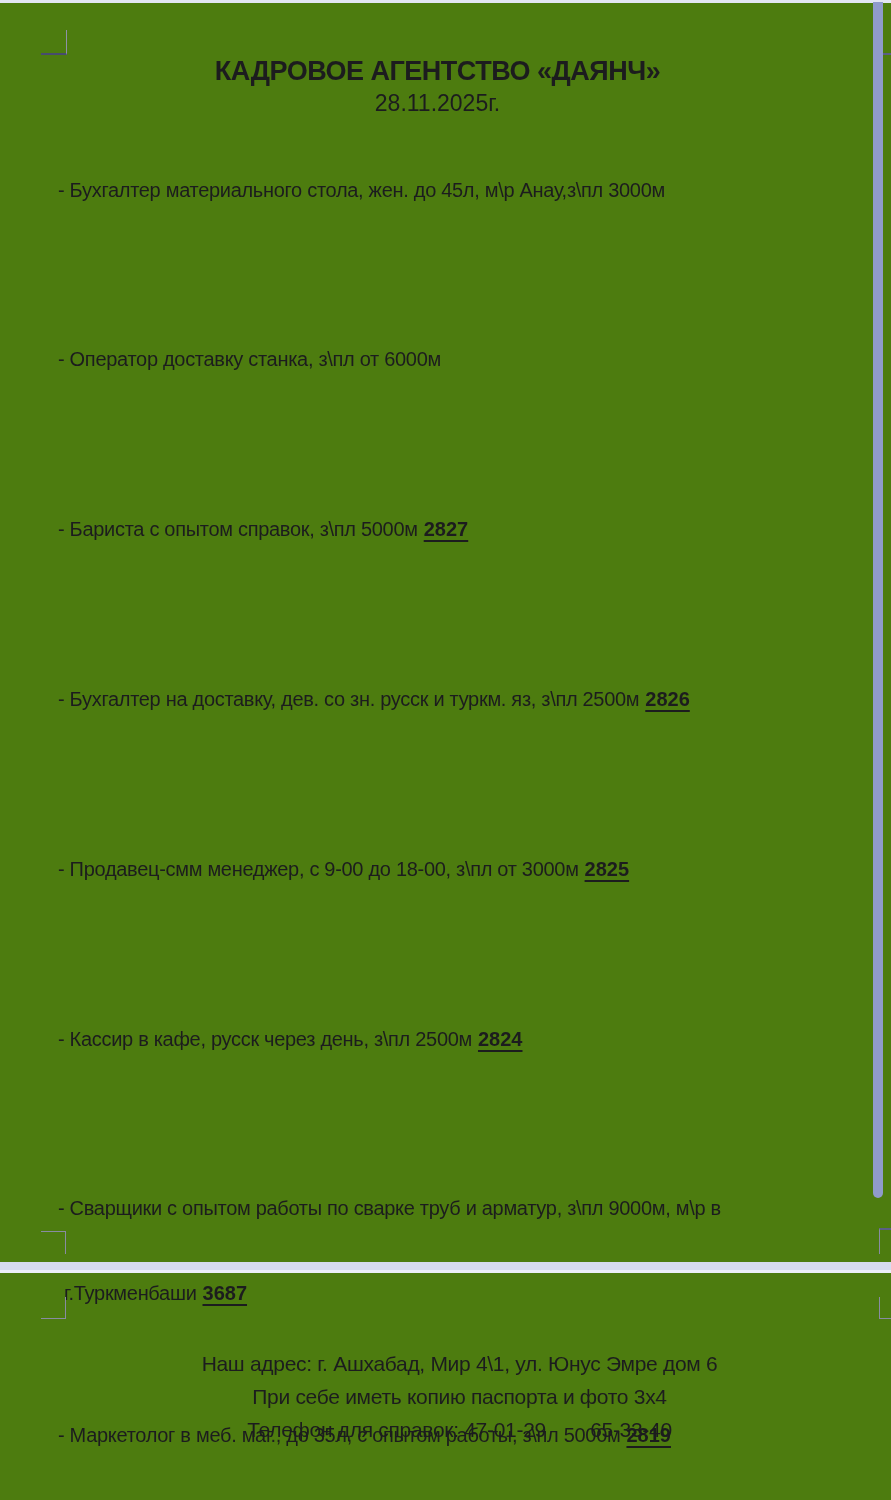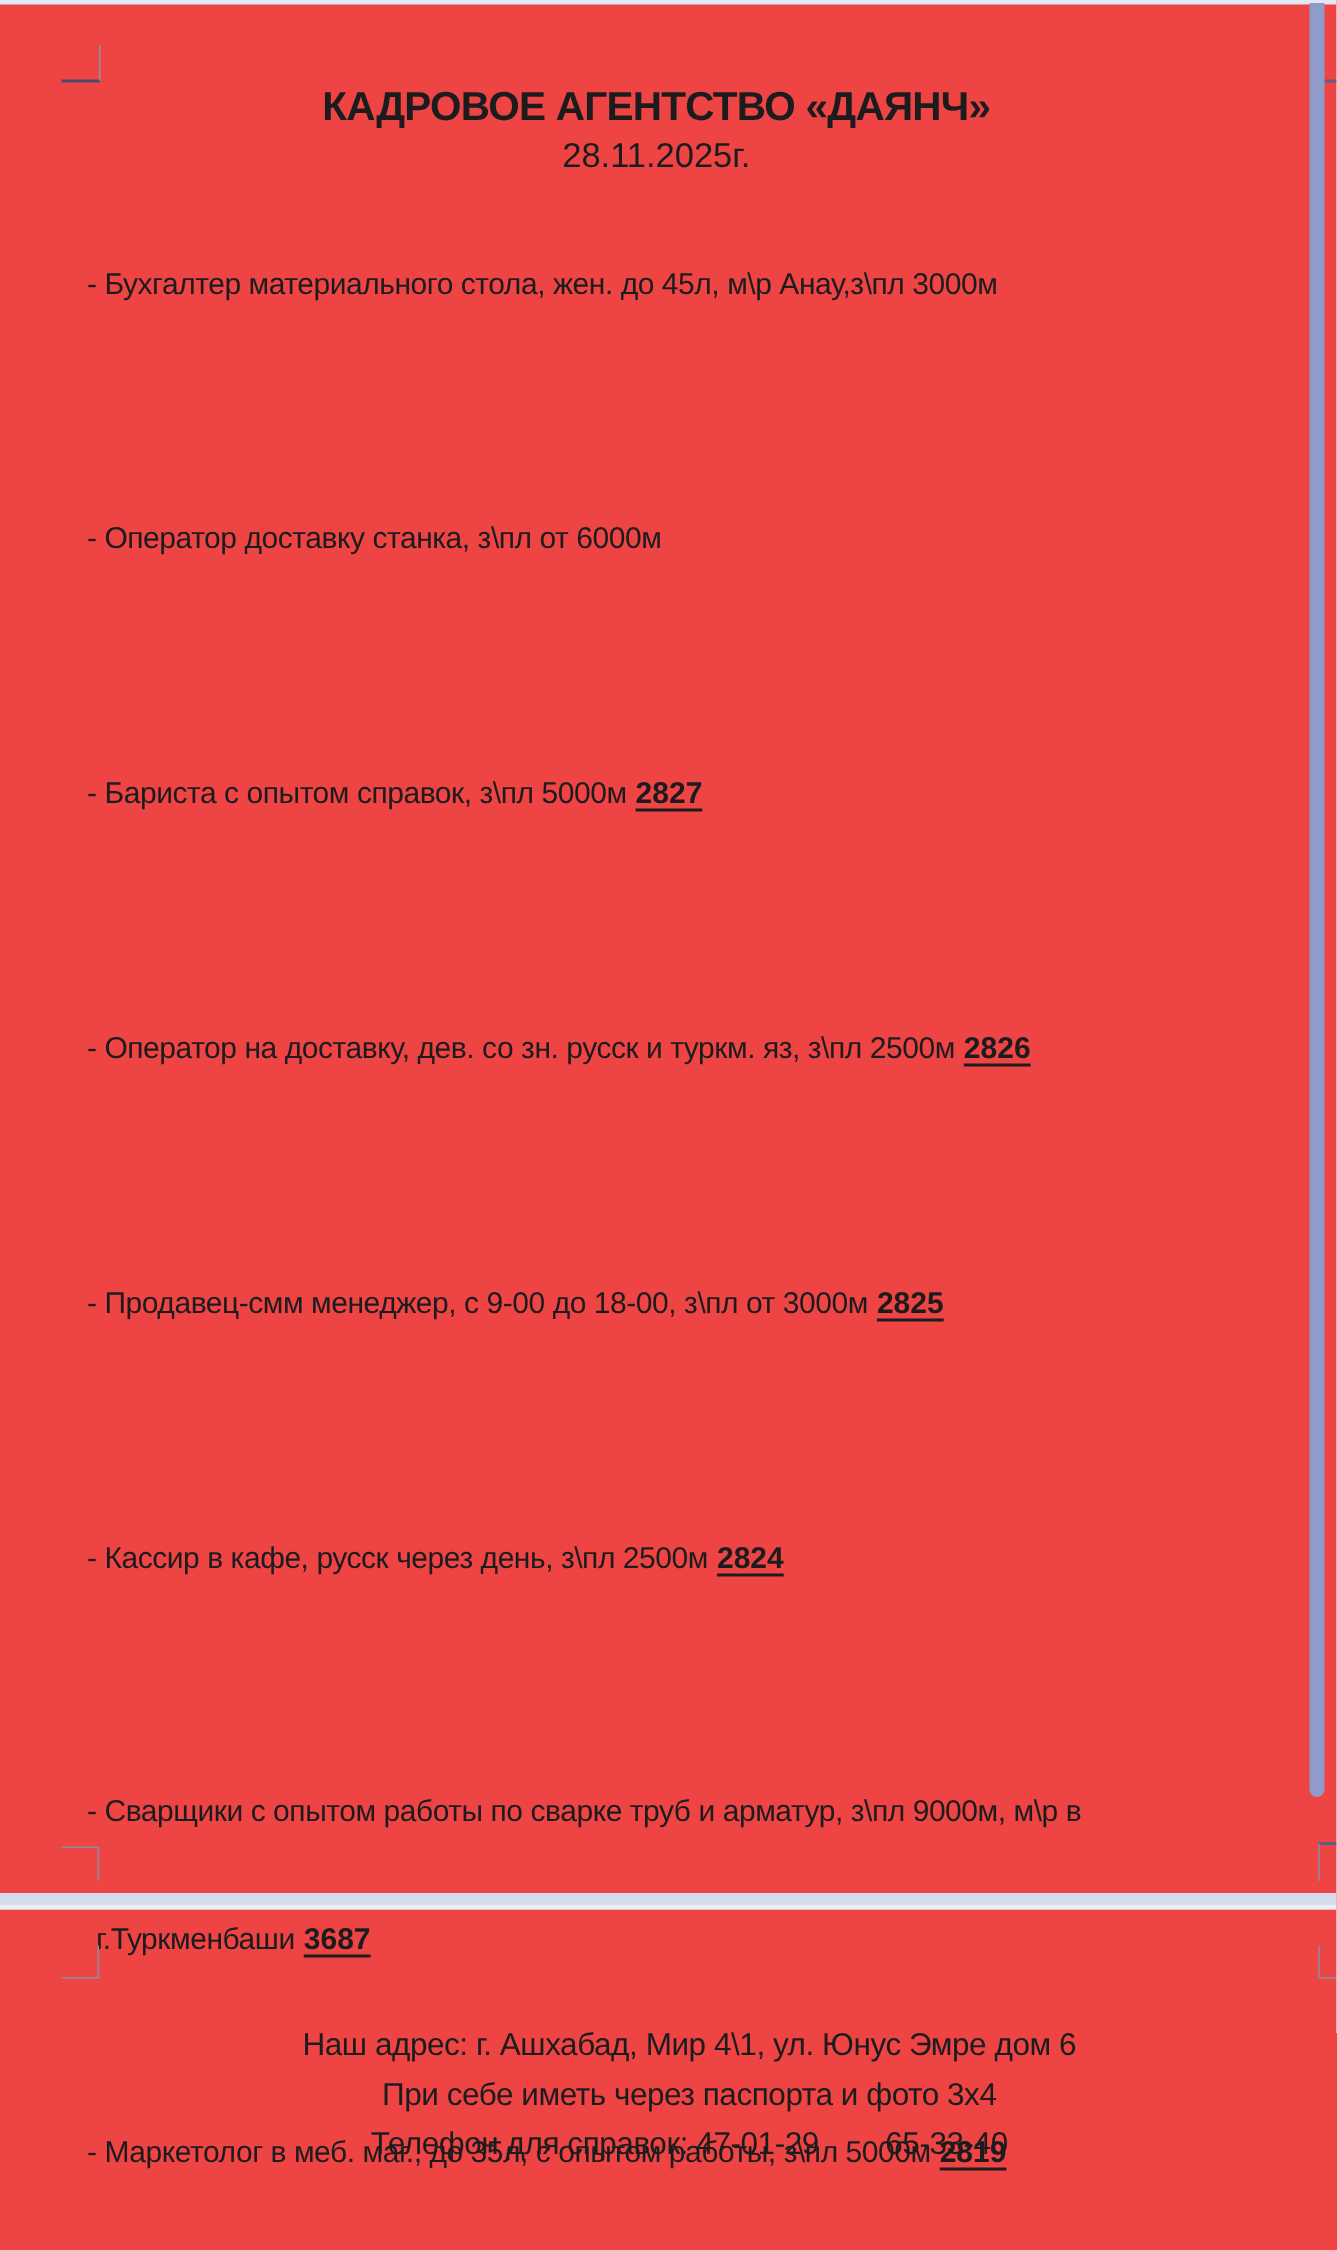--- a/index.html
+++ b/index.html
@@ -1,20 +1,20 @@
 <!DOCTYPE html>
 <html><head>
 <meta charset="utf-8">
 <style>
   html, body { margin: 0; padding: 0; background: #ffffff; }
   #screen {
     position: relative;
     width: 891px;
     height: 1500px;
-    background: #ef4444;
+    background: #4d7c0f;
     overflow: hidden;
     font-family: "Liberation Sans", sans-serif;
     color: #1c1c1e;
   }
   .top-strip {
     position: absolute; top: 0; left: 0; width: 891px; height: 3px;
     background: #e3e6f3;
   }
   
   .doc-title {
@@ -99,21 +99,21 @@
       <div class="l1"><span class="t">- Оператор доставку станка, з\пл от 6000м</span></div>
       
     </div>
 
     <div class="entry">
       <div class="l1"><span class="t">- Бариста с опытом справок, з\пл 5000м</span><span class="code">2827</span></div>
       
     </div>
 
     <div class="entry">
-      <div class="l1"><span class="t">- Оператор на доставку, дев. со зн. русск и туркм. яз, з\пл 2500м</span><span class="code">2826</span></div>
+      <div class="l1"><span class="t">- Бухгалтер на доставку, дев. со зн. русск и туркм. яз, з\пл 2500м</span><span class="code">2826</span></div>
       
     </div>
 
     <div class="entry">
       <div class="l1"><span class="t">- Продавец-смм менеджер, с 9-00 до 18-00, з\пл от 3000м</span><span class="code">2825</span></div>
       
     </div>
 
     <div class="entry">
       <div class="l1"><span class="t">- Кассир в кафе, русск через день, з\пл 2500м</span><span class="code">2824</span></div>
@@ -132,19 +132,19 @@
 
   </div>
 
   <div class="page-gap"></div>
 
   <div class="corner tl2"></div>
   <div class="corner tr2"></div>
 
   <div class="footer">
     <div>Наш адрес: г. Ашхабад, Мир 4\1, ул. Юнус Эмре дом 6</div>
-    <div>При себе иметь через паспорта и фото 3х4</div>
+    <div>При себе иметь копию паспорта и фото 3х4</div>
     <div>Телефон для справок: 47-01-29        65-33-40</div>
   </div>
 
   <div class="scrollbar-thumb"></div>
 
 </div>
 
 </body></html>

